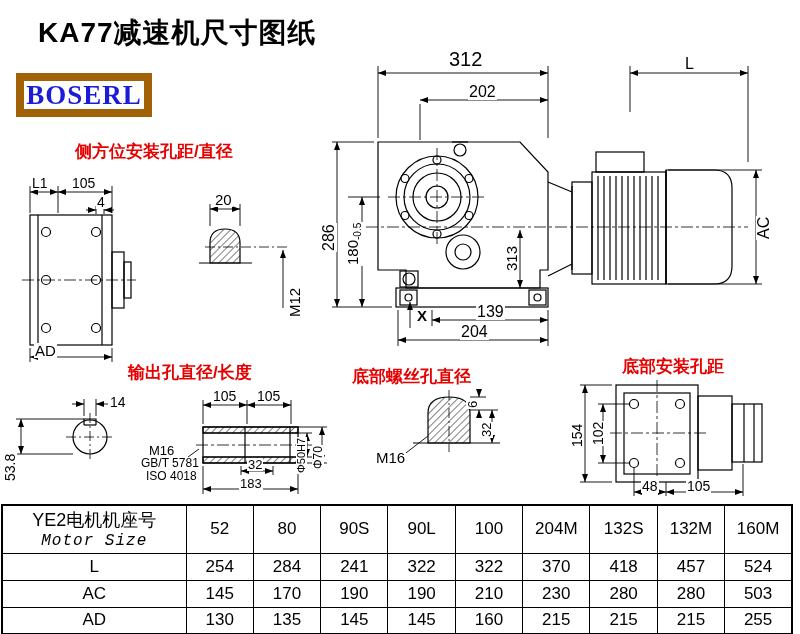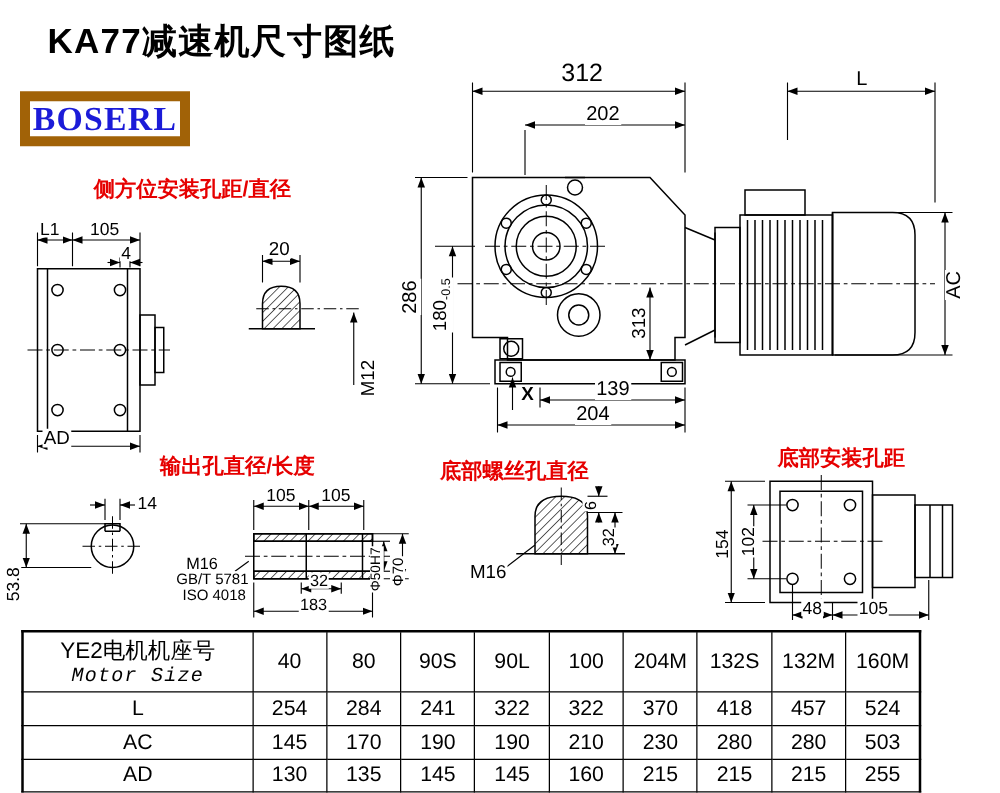--- a/index.html
+++ b/index.html
@@ -5,21 +5,21 @@
   * { margin:0; padding:0; box-sizing:border-box; }
   html,body { width:800px; height:634px; }
   body { position:relative; background:#fff; color:#000; font-family:"Liberation Sans",sans-serif; overflow:hidden; }
   .abs { position:absolute; left:0; top:0; }
   .title { position:absolute; left:38px; top:14px; font-size:28px; font-weight:bold; letter-spacing:1px; white-space:nowrap; }
   .logo-box { position:absolute; left:16px; top:73px; width:136px; height:44px; border:8px solid #a16207; display:flex; align-items:center; justify-content:center; background:#fff; }
   .logo-text { color:#1b1bd8; font-size:27px; font-weight:bold; font-family:"Liberation Serif",serif; letter-spacing:1px; }
   .red { position:absolute; color:#e60000; font-weight:bold; font-size:17px; white-space:nowrap; }
   .dim { position:absolute; font-size:15px; white-space:nowrap; background:#fff; padding:0 1px; line-height:1; }
   .rot { transform:rotate(-90deg); transform-origin:0 0; }
-  table.spec { position:absolute; left:1px; top:504px; width:720px; border-collapse:collapse; table-layout:fixed; background:#fff; border:2px solid #000;margin-left:16px; }
+  table.spec { position:absolute; left:1px; top:504px; width:792px; border-collapse:collapse; table-layout:fixed; background:#fff; border:2px solid #000; }
   table.spec td { border:1px solid #000; text-align:center; font-size:17px; vertical-align:middle; padding:1px 2px; }
   table.spec tr { height:27px; }
   table.spec tr.hrow { height:48px; }
   td.headcell { text-align:left; padding-left:8px; }
   .mline1 { font-size:18px; }
   .mline2 { font-family:"Liberation Mono","DejaVu Sans Mono",monospace; font-size:16px; letter-spacing:1px;font-style:italic; }
   svg { position:absolute; left:0; top:0; }
 </style>
 </head>
 <body>
@@ -304,21 +304,21 @@
       <col>
       <col>
       <col>
   </colgroup>
   <tbody>
       <tr class="hrow">
     <td class="headcell">
       <div class="mline1">YE2电机机座号</div>
       <div class="mline2">Motor Size</div>
     </td>
-    <td>40</td>
+    <td>52</td>
     <td>80</td>
     <td>90S</td>
     <td>90L</td>
     <td>100</td>
     <td>204M</td>
     <td>132S</td>
     <td>132M</td>
     <td>160M</td>
   </tr>
   <tr>

